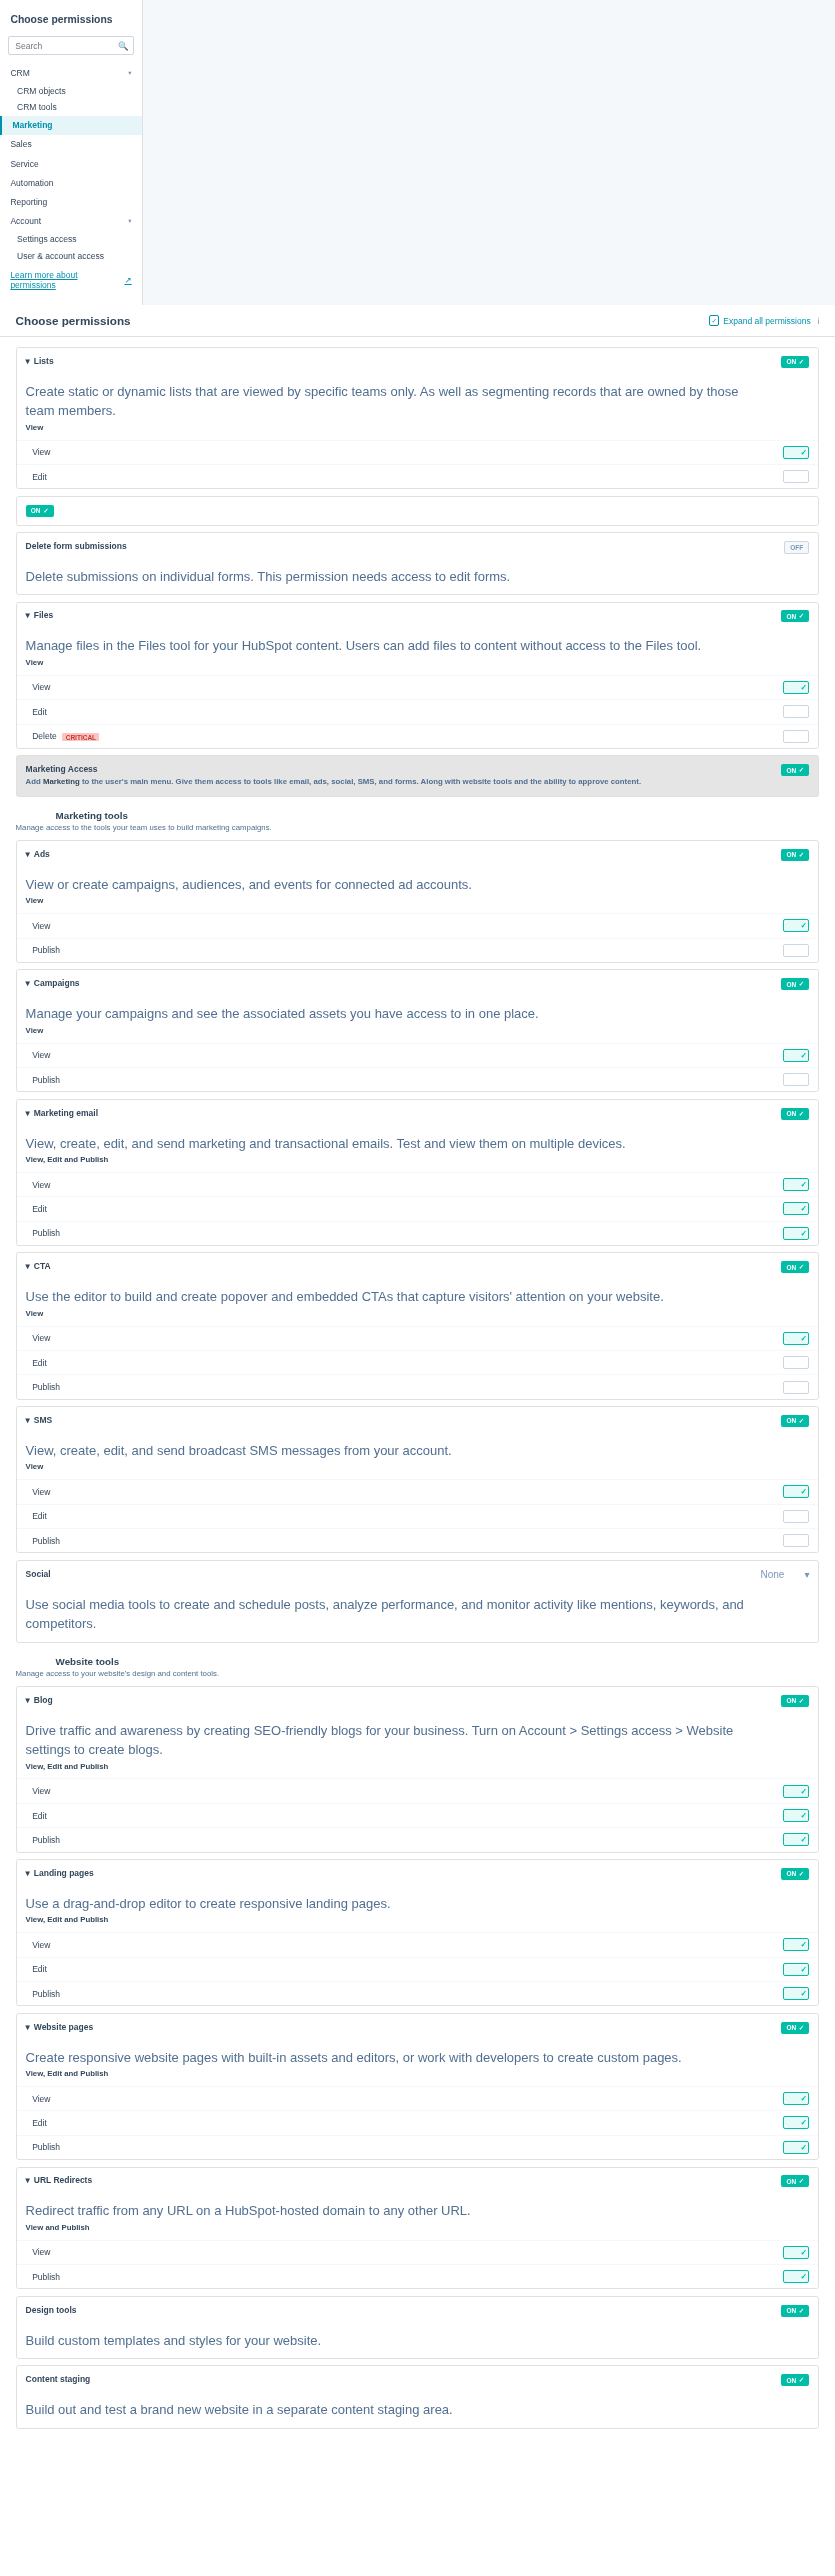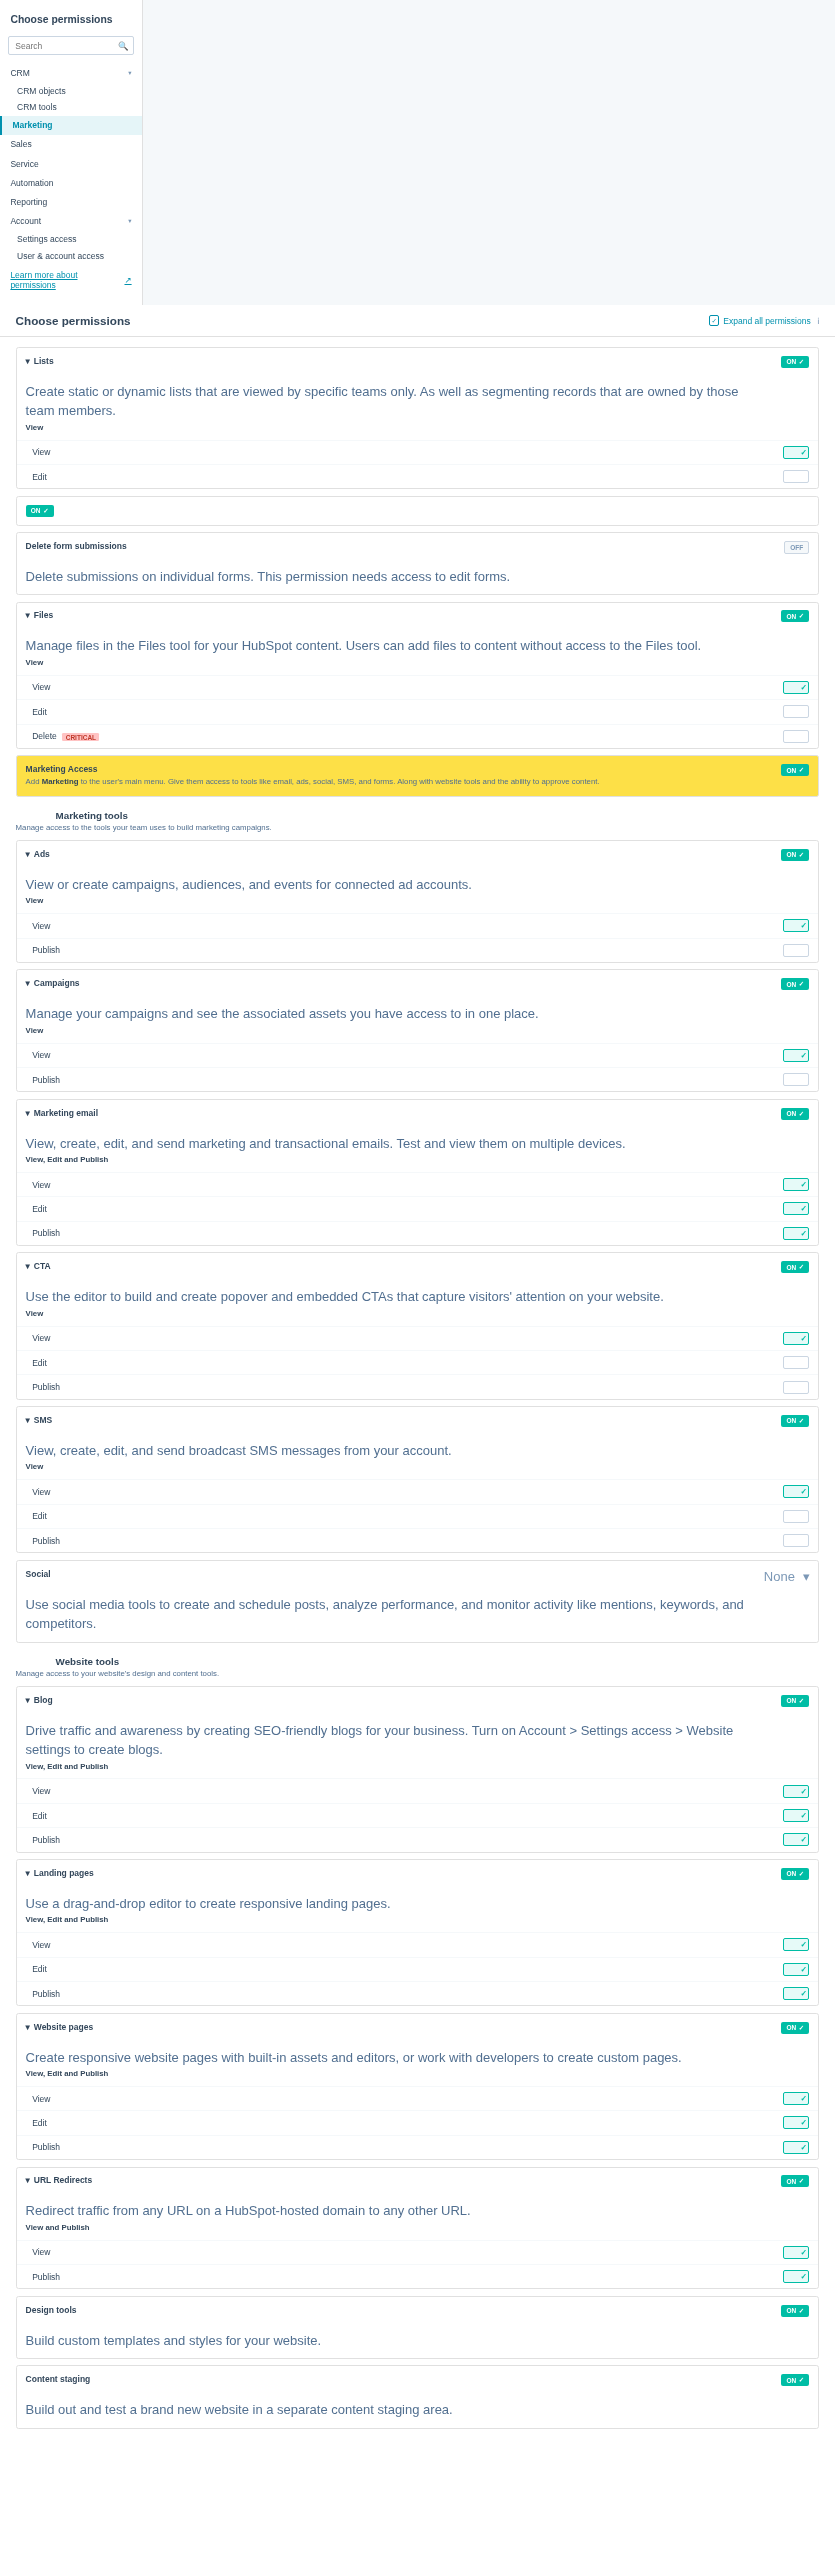--- a/index.html
+++ b/index.html
@@ -36,41 +36,41 @@
     .perm-block { border: 0.7px solid #e0e0e0; border-radius: 2.6px; margin-bottom: 6.5px; background: #fff; }
     .perm-block-header { display: flex; align-items: flex-start; justify-content: space-between; padding: 7.8px 9px; }
     .perm-block-info { flex: 1; padding-right: 10.4px; }
     .perm-block-title { font-size: 8.5px; font-weight: 600; color: #33475b; display: flex; align-items: center; gap: 3.9px; cursor: pointer; }
     .perm-block-desc { font-size: 13px; color: #516f90; margin-top: 16px; line-height: 1.5; }
     .perm-block-links { font-size: 7.8px; color: #33475b; margin-top: 2px; font-weight: 600; }
 
     
     .toggle-on { background: #00bda5; color: #fff; font-size: 6.5px; font-weight: 700; border-radius: 2px; padding: 2px 5.2px; display: flex; align-items: center; gap: 2.6px; cursor: pointer; white-space: nowrap; }
     .toggle-on .check { font-size: 6.5px; }
-    .toggle-none { color: #7c98b6; font-size: 13px; cursor: pointer; display: flex; align-items: center; gap: 8px; }
+    .toggle-none { color: #7c98b6; font-size: 10px; cursor: pointer; display: flex; align-items: center; gap: 20px; }
 
     
     .perm-sub-row { display: flex; align-items: center; justify-content: space-between; padding: 5.2px 9px 5.2px 15.6px; border-top: 0.7px solid #f5f8fa; }
     .perm-sub-label { font-size: 8.5px; color: #33475b; }
     .perm-sub-label .critical-badge { background: #ffc3c3; color: #c0392b; font-size: 6.5px; font-weight: 700; padding: 0.7px 3.3px; border-radius: 1.3px; margin-left: 3.3px; text-transform: uppercase; }
 
     
     .mini-toggle { width: 26px; height: 13px; border: 0.7px solid #cbd6e2; border-radius: 2px; background: #fff; display: flex; align-items: center; justify-content: flex-end; padding: 1.3px; cursor: pointer; position: relative; }
     .mini-toggle.checked { border-color: #00bda5; background: #e6faf8; }
     .mini-toggle .mini-check { color: #00bda5; font-size: 7.8px; font-weight: 700; }
     .mini-toggle-off { width: 26px; height: 13px; border: 0.7px solid #cbd6e2; border-radius: 2px; background: #fff; cursor: pointer; }
     .off-badge { background: #f5f8fa; border: 0.7px solid #cbd6e2; color: #7c98b6; font-size: 6.5px; font-weight: 700; border-radius: 2px; padding: 2px 5.2px; cursor: pointer; }
 
     .toggle-container { display: flex; align-items: center; gap: 3.9px; flex-shrink: 0; }
 
     
-    .marketing-access-block { border: 0.7px solid #e0e0e0; border-radius: 2.6px; margin-bottom: 10.4px; background: #fde047; padding: 7.8px 9px; display: flex; align-items: flex-start; justify-content: space-between; }
+    .marketing-access-block { border: 0.7px solid #e0e0e0; border-radius: 2.6px; margin-bottom: 10.4px; background: #e5e5e5; padding: 7.8px 9px; display: flex; align-items: flex-start; justify-content: space-between; }
     .marketing-access-info { flex: 1; padding-right: 10.4px; }
     .marketing-access-title { font-size: 8.5px; font-weight: 700; color: #33475b; }
-    .marketing-access-desc { font-size: 7.8px; color: #516f90; margin-top: 2px; line-height: 1.5; }
+    .marketing-access-desc { font-size: 7.8px; color: #516f90; margin-top: 2px; line-height: 1.5; font-weight: bold; }
     .marketing-access-desc b { color: #33475b; }
 
     .section-group-title { font-size: 9.8px; font-weight: 700; color: #33475b; margin-top: 13px; margin-bottom: 2.6px; padding-left: 40px; }
     .section-group-desc { font-size: 7.8px; color: #516f90; margin-bottom: 7.8px; }
   </style>
 </head>
 <body>
 
 <div class="page-container">
 

